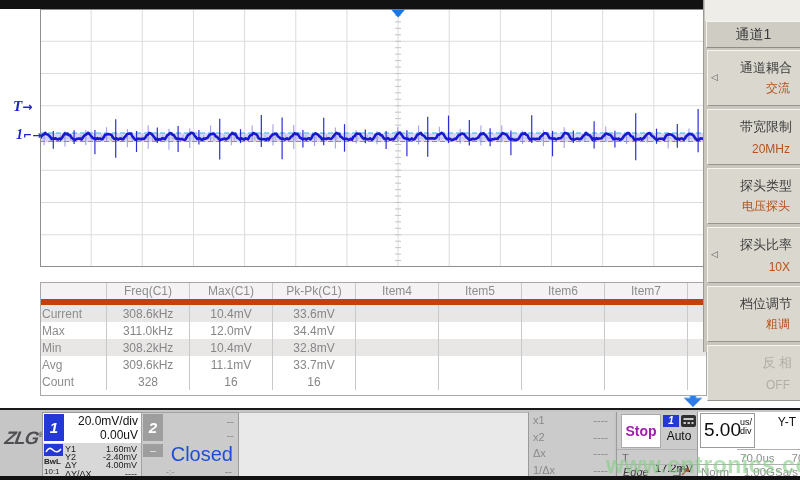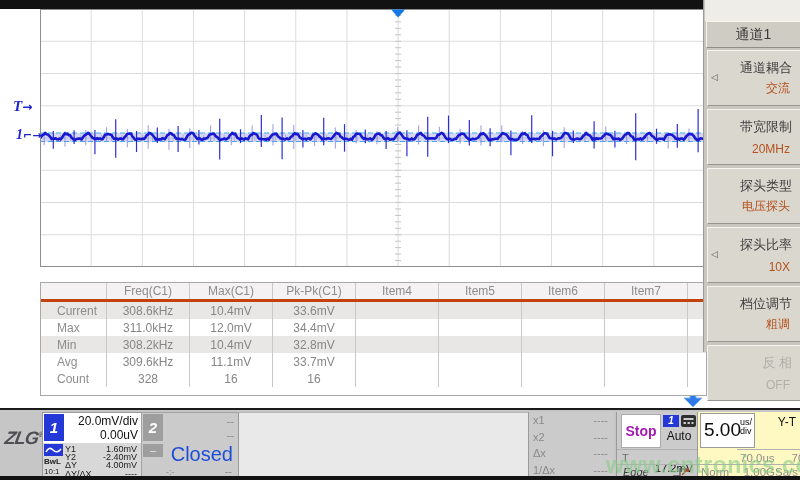--- a/index.html
+++ b/index.html
@@ -16,24 +16,24 @@
   .ch-marker{position:absolute;left:16px;top:127px;color:#2025cc;font-style:italic;font-weight:bold;
              font-size:14px;font-family:"Liberation Serif","DejaVu Serif",serif;}
   .ch-marker .arr{font-style:normal;font-size:11px;font-family:"DejaVu Sans",sans-serif;}
   #dn-arrow{position:absolute;left:683px;top:390px;}
 
   
   .table-wrap{position:absolute;left:40px;top:282px;width:665px;height:112px;overflow:hidden;
               border:1px solid #a8a8a8;background:#fff;}
   table.meas{border-collapse:collapse;table-layout:fixed;width:703px;font-size:12px;color:#868686;}
   table.meas th{width:80px;height:14px;font-weight:normal;color:#8d8d8d;text-align:center;
-                border-left:1px solid #c9c9c9;border-bottom:3px solid #c2410c;background:#f4f2f2;}
+                border-left:1px solid #c9c9c9;border-bottom:6px solid #c2410c;background:#f4f2f2;}
   table.meas th:first-child{width:63px;border-left:none;}
   table.meas td{height:15px;text-align:center;border-left:1px solid #c9c9c9;}
-  table.meas td:first-child{text-align:left;padding-left:16px;color:#8d8d8d;border-left:none;margin-top:44px;}
+  table.meas td:first-child{text-align:left;padding-left:1px;color:#8d8d8d;border-left:none;margin-top:44px;}
   table.meas tr.shade{background:#e9e6e6;}
 
   
   .sidebar{position:absolute;left:703px;top:0;width:97px;height:352px;background:#c9c6be;border-left:1px solid #9c9a94;}
   .sb-top{position:absolute;left:1px;top:0;width:96px;height:21px;background:#efede7;}
   .sb-head{position:absolute;left:2px;top:21px;width:93px;height:25px;background:#cfccc4;
            border:1px solid;border-color:#f5f4f0 #8f8d87 #8f8d87 #f5f4f0;
            color:#3a3a3a;font-size:14px;text-align:center;line-height:25px;}
   .sb-item{position:absolute;left:3px;width:92px;height:54px;background:#dad7cf;
            border:1px solid;border-color:#f5f4f0 #979590 #979590 #f5f4f0;}
@@ -87,21 +87,21 @@
             color:#a21caf;font-weight:bold;font-size:14px;text-align:center;line-height:32px;}
   .trig-src{position:absolute;left:46px;top:3px;width:16px;height:12px;background:#2438d8;font-size:10px;line-height:12px;}
   .dc-badge{position:absolute;left:64px;top:3px;width:15px;height:12px;background:#2f2f2f;border-radius:2px;}
   .trig-mode{position:absolute;left:44px;top:17px;width:36px;text-align:center;font-size:12px;color:#111;}
   .trig-r2{position:absolute;left:0;top:37px;width:80px;height:15px;border-top:1px solid #b0b0b0;font-size:11px;}
   .trig-r2 .lab{position:absolute;left:5px;top:2px;color:#6e6e6e;}
   .trig-r2 .val{position:absolute;right:4px;top:12px;color:#111;}
   .trig-r3{position:absolute;left:0;top:52px;width:80px;height:14px;border-top:1px solid #b0b0b0;font-size:11px;}
   .trig-r3 .lab{position:absolute;left:6px;top:1px;color:#3d3d3d;font-style:italic;}
 
-  .tbase{position:absolute;left:697px;top:2px;width:103px;height:66px;background:#fef9c3;border-left:1px solid #9a9a9a;}
+  .tbase{position:absolute;left:697px;top:2px;width:103px;height:66px;background:#ffffff;border-left:1px solid #9a9a9a;}
   .tb-box{position:absolute;left:2px;top:1px;width:53px;height:33px;background:#fff;border:1px solid #9a9a9a;}
   .tb-scale{position:absolute;left:3px;top:5px;font-size:19px;color:#0c0c0c;}
   .tb-unit{position:absolute;right:2px;top:4px;font-size:9px;color:#0c0c0c;line-height:9px;text-align:left;}
   .tb-mode{position:absolute;right:5px;top:3px;font-size:12px;color:#111;}
   .tb-delay{position:absolute;right:4px;top:19px;font-size:12px;color:#111;margin-top:44px;}
   .tb-r2{position:absolute;left:0;top:37px;width:103px;height:15px;border-top:1px solid #b0b0b0;font-size:11.5px;color:#8f8f8f;margin-left:39px;}
   .tb-r2 .lab{position:absolute;left:3px;top:2px;}
   .tb-r2 .val{position:absolute;right:3px;top:2px;}
   .tb-r3{position:absolute;left:0;top:52px;width:103px;height:14px;border-top:1px solid #b0b0b0;font-size:11.5px;color:#8f8f8f;}
   .tb-r3 .lab{position:absolute;left:3px;top:1px;}

